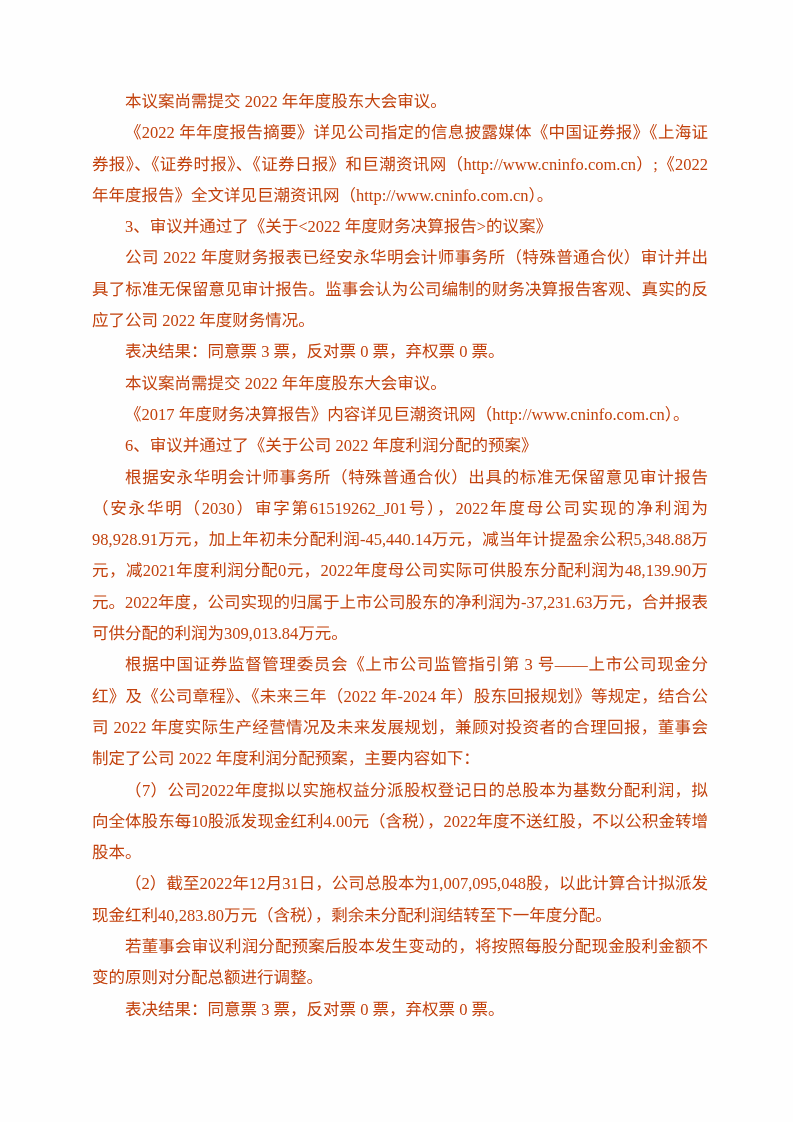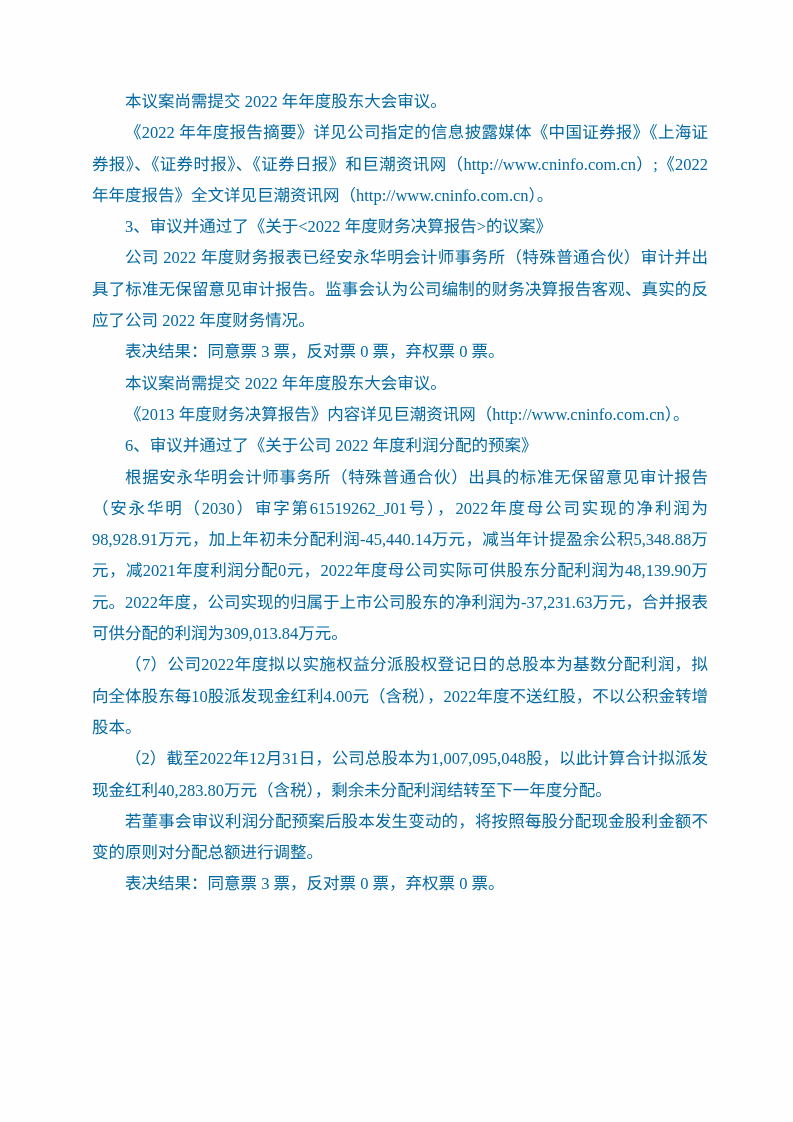--- a/index.html
+++ b/index.html
@@ -15,42 +15,43 @@
     overflow: hidden;
   }
   .content {
     position: absolute;
     left: 92px;
     top: 86px;
     width: 616px;
     font-family: "Liberation Serif", "DejaVu Serif", serif;
     font-size: 16.5px;
     line-height: 31.3px;
-    color: #0369a1;
+    color: #c2410c;
     text-align: justify;
   }
   .para {
     margin: 0;
     padding: 0;
     text-indent: 2em;
     word-break: break-word;
   }
 </style>
 </head>
 <body>
 
 <div class="page">
   <div class="content">
     <p class="para">本议案尚需提交 2022 年年度股东大会审议。</p>
     <p class="para">《2022 年年度报告摘要》详见公司指定的信息披露媒体《中国证券报》《上海证券报》、《证券时报》、《证券日报》和巨潮资讯网（http://www.cninfo.com.cn）;《2022 年年度报告》全文详见巨潮资讯网（http://www.cninfo.com.cn）。</p>
     <p class="para">3、审议并通过了《关于&lt;2022 年度财务决算报告&gt;的议案》</p>
     <p class="para">公司 2022 年度财务报表已经安永华明会计师事务所（特殊普通合伙）审计并出具了标准无保留意见审计报告。监事会认为公司编制的财务决算报告客观、真实的反应了公司 2022 年度财务情况。</p>
     <p class="para">表决结果：同意票 3 票，反对票 0 票，弃权票 0 票。</p>
     <p class="para">本议案尚需提交 2022 年年度股东大会审议。</p>
-    <p class="para">《2013 年度财务决算报告》内容详见巨潮资讯网（http://www.cninfo.com.cn）。</p>
+    <p class="para">《2017 年度财务决算报告》内容详见巨潮资讯网（http://www.cninfo.com.cn）。</p>
     <p class="para">6、审议并通过了《关于公司 2022 年度利润分配的预案》</p>
     <p class="para">根据安永华明会计师事务所（特殊普通合伙）出具的标准无保留意见审计报告（安永华明（2030）审字第61519262_J01号），2022年度母公司实现的净利润为98,928.91万元，加上年初未分配利润-45,440.14万元，减当年计提盈余公积5,348.88万元，减2021年度利润分配0元，2022年度母公司实际可供股东分配利润为48,139.90万元。2022年度，公司实现的归属于上市公司股东的净利润为-37,231.63万元，合并报表可供分配的利润为309,013.84万元。</p>
+    <p class="para">根据中国证券监督管理委员会《上市公司监管指引第 3 号——上市公司现金分红》及《公司章程》、《未来三年（2022 年-2024 年）股东回报规划》等规定，结合公司 2022 年度实际生产经营情况及未来发展规划，兼顾对投资者的合理回报，董事会制定了公司 2022 年度利润分配预案，主要内容如下：</p>
     <p class="para">（7）公司2022年度拟以实施权益分派股权登记日的总股本为基数分配利润，拟向全体股东每10股派发现金红利4.00元（含税），2022年度不送红股，不以公积金转增股本。</p>
     <p class="para">（2）截至2022年12月31日，公司总股本为1,007,095,048股，以此计算合计拟派发现金红利40,283.80万元（含税），剩余未分配利润结转至下一年度分配。</p>
     <p class="para">若董事会审议利润分配预案后股本发生变动的，将按照每股分配现金股利金额不变的原则对分配总额进行调整。</p>
     <p class="para">表决结果：同意票 3 票，反对票 0 票，弃权票 0 票。</p>
   </div>
 </div>
 
 </body></html>

